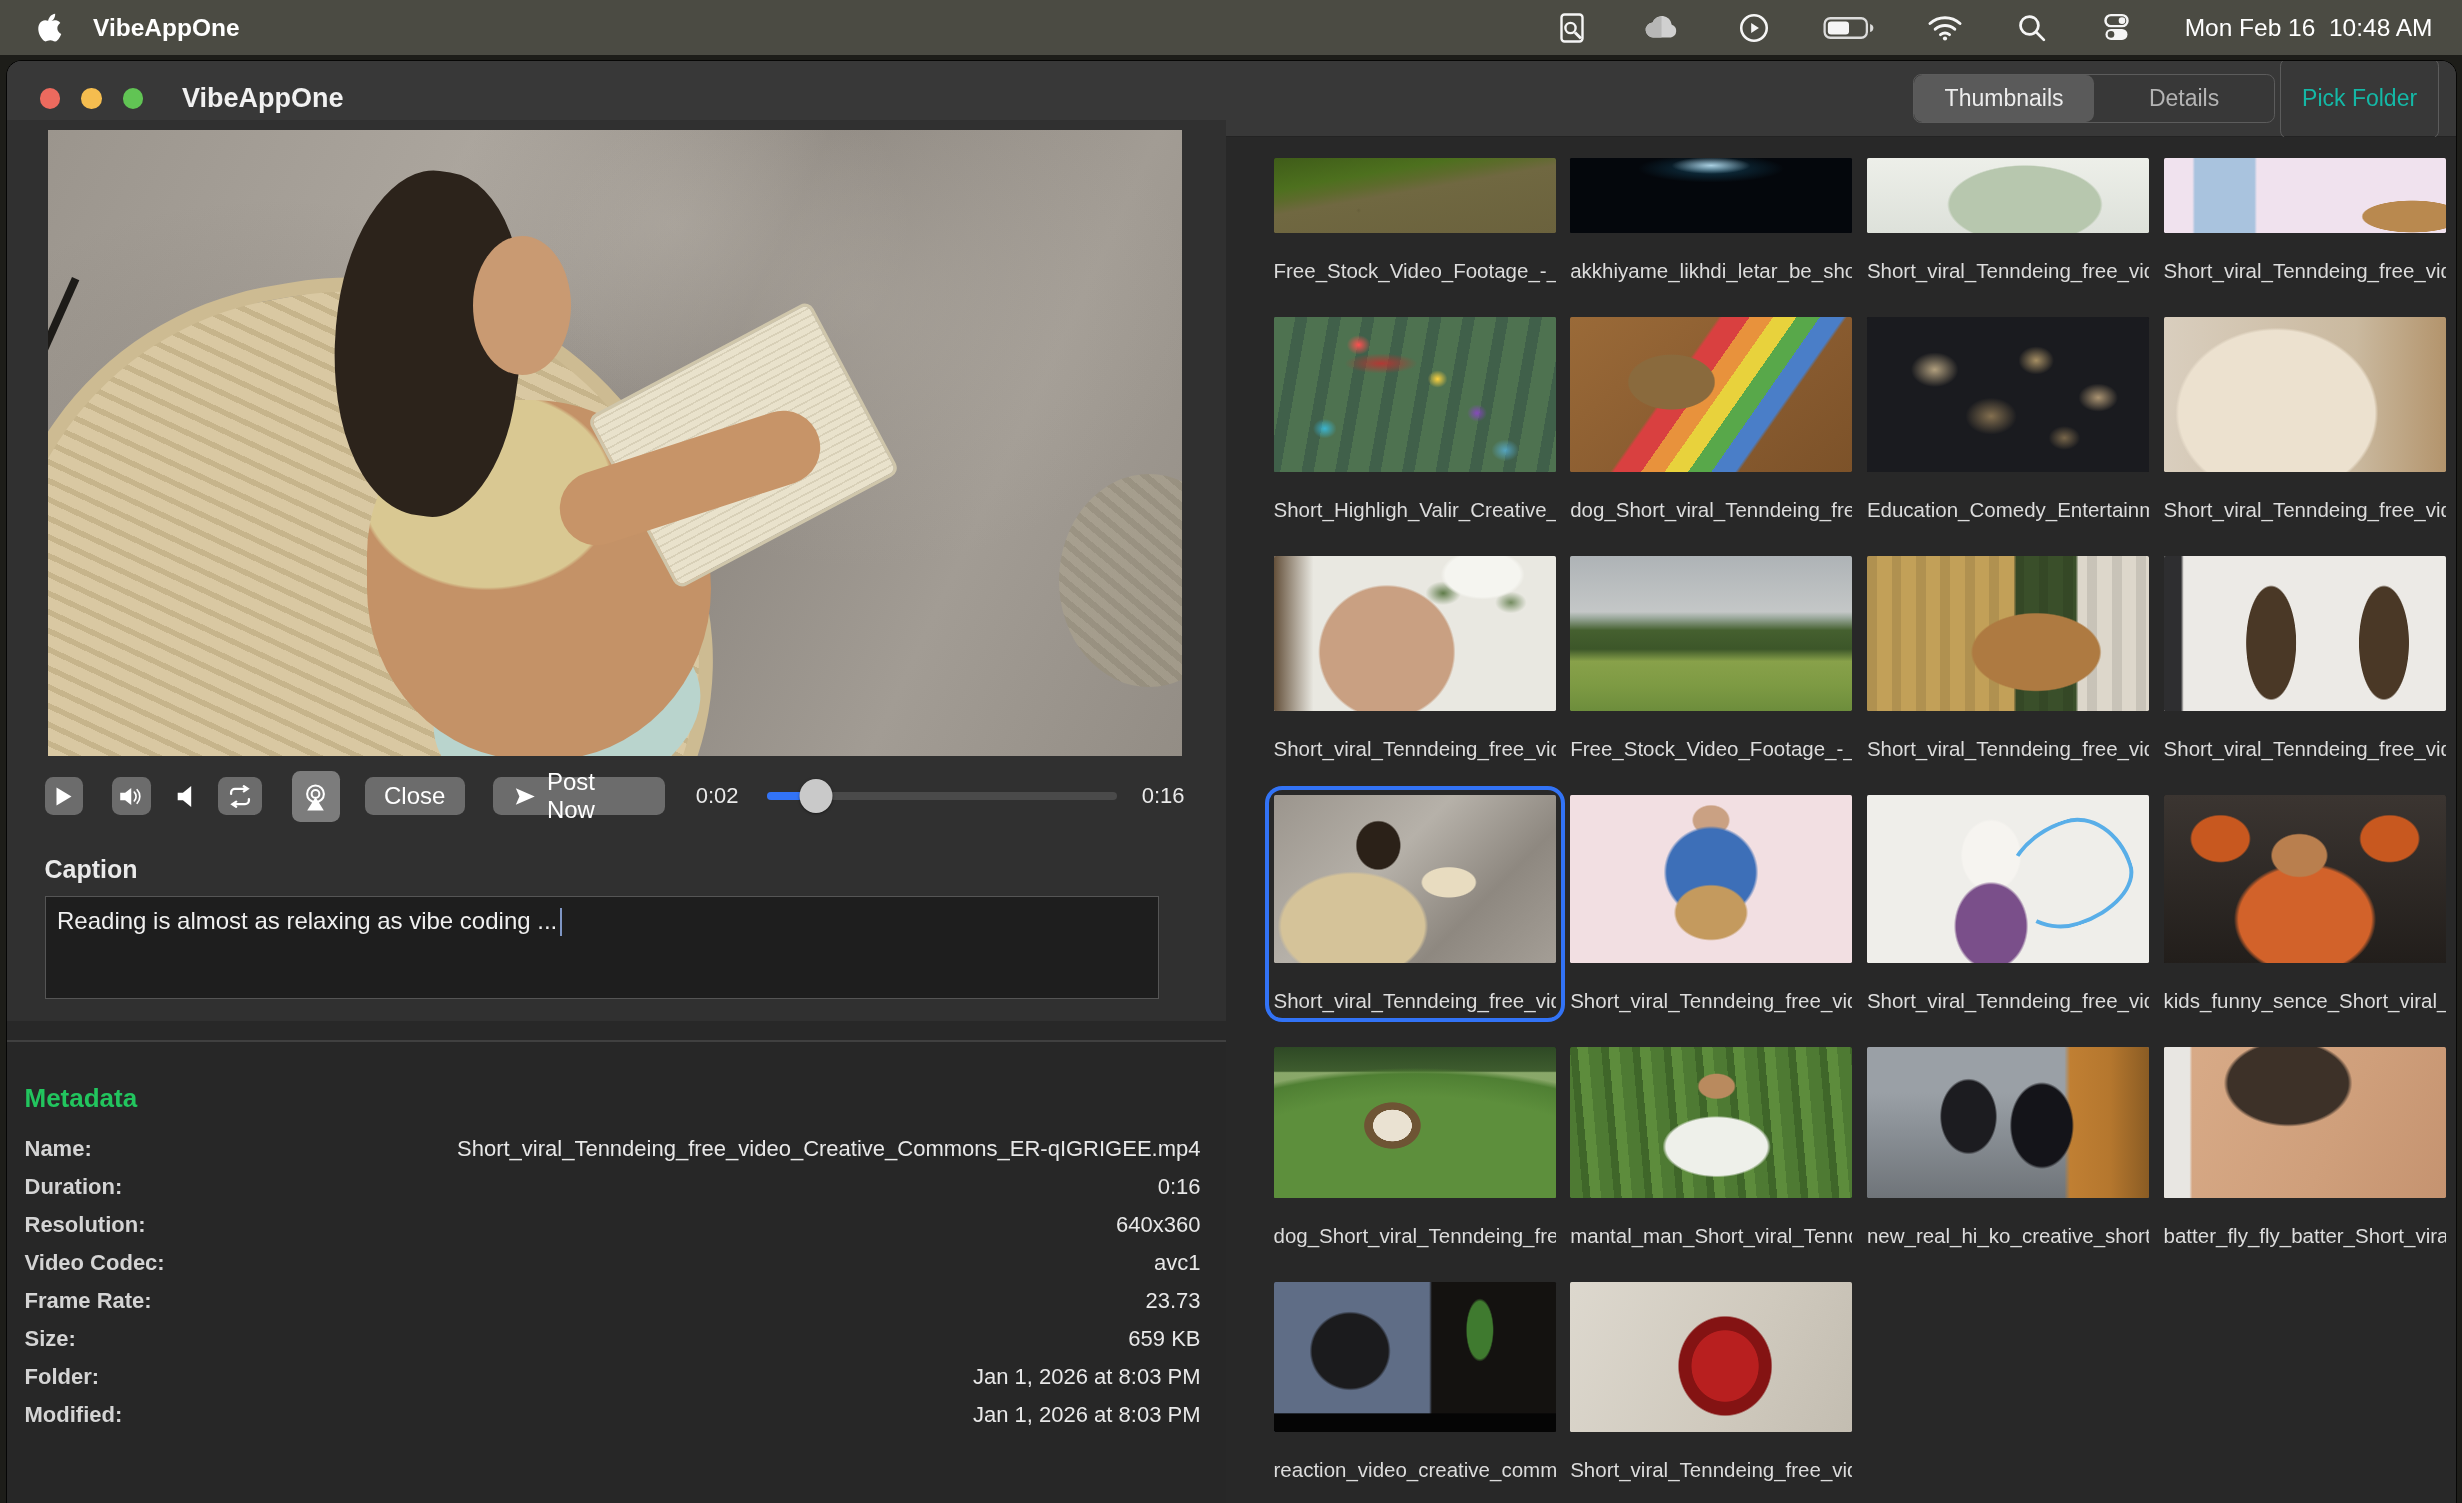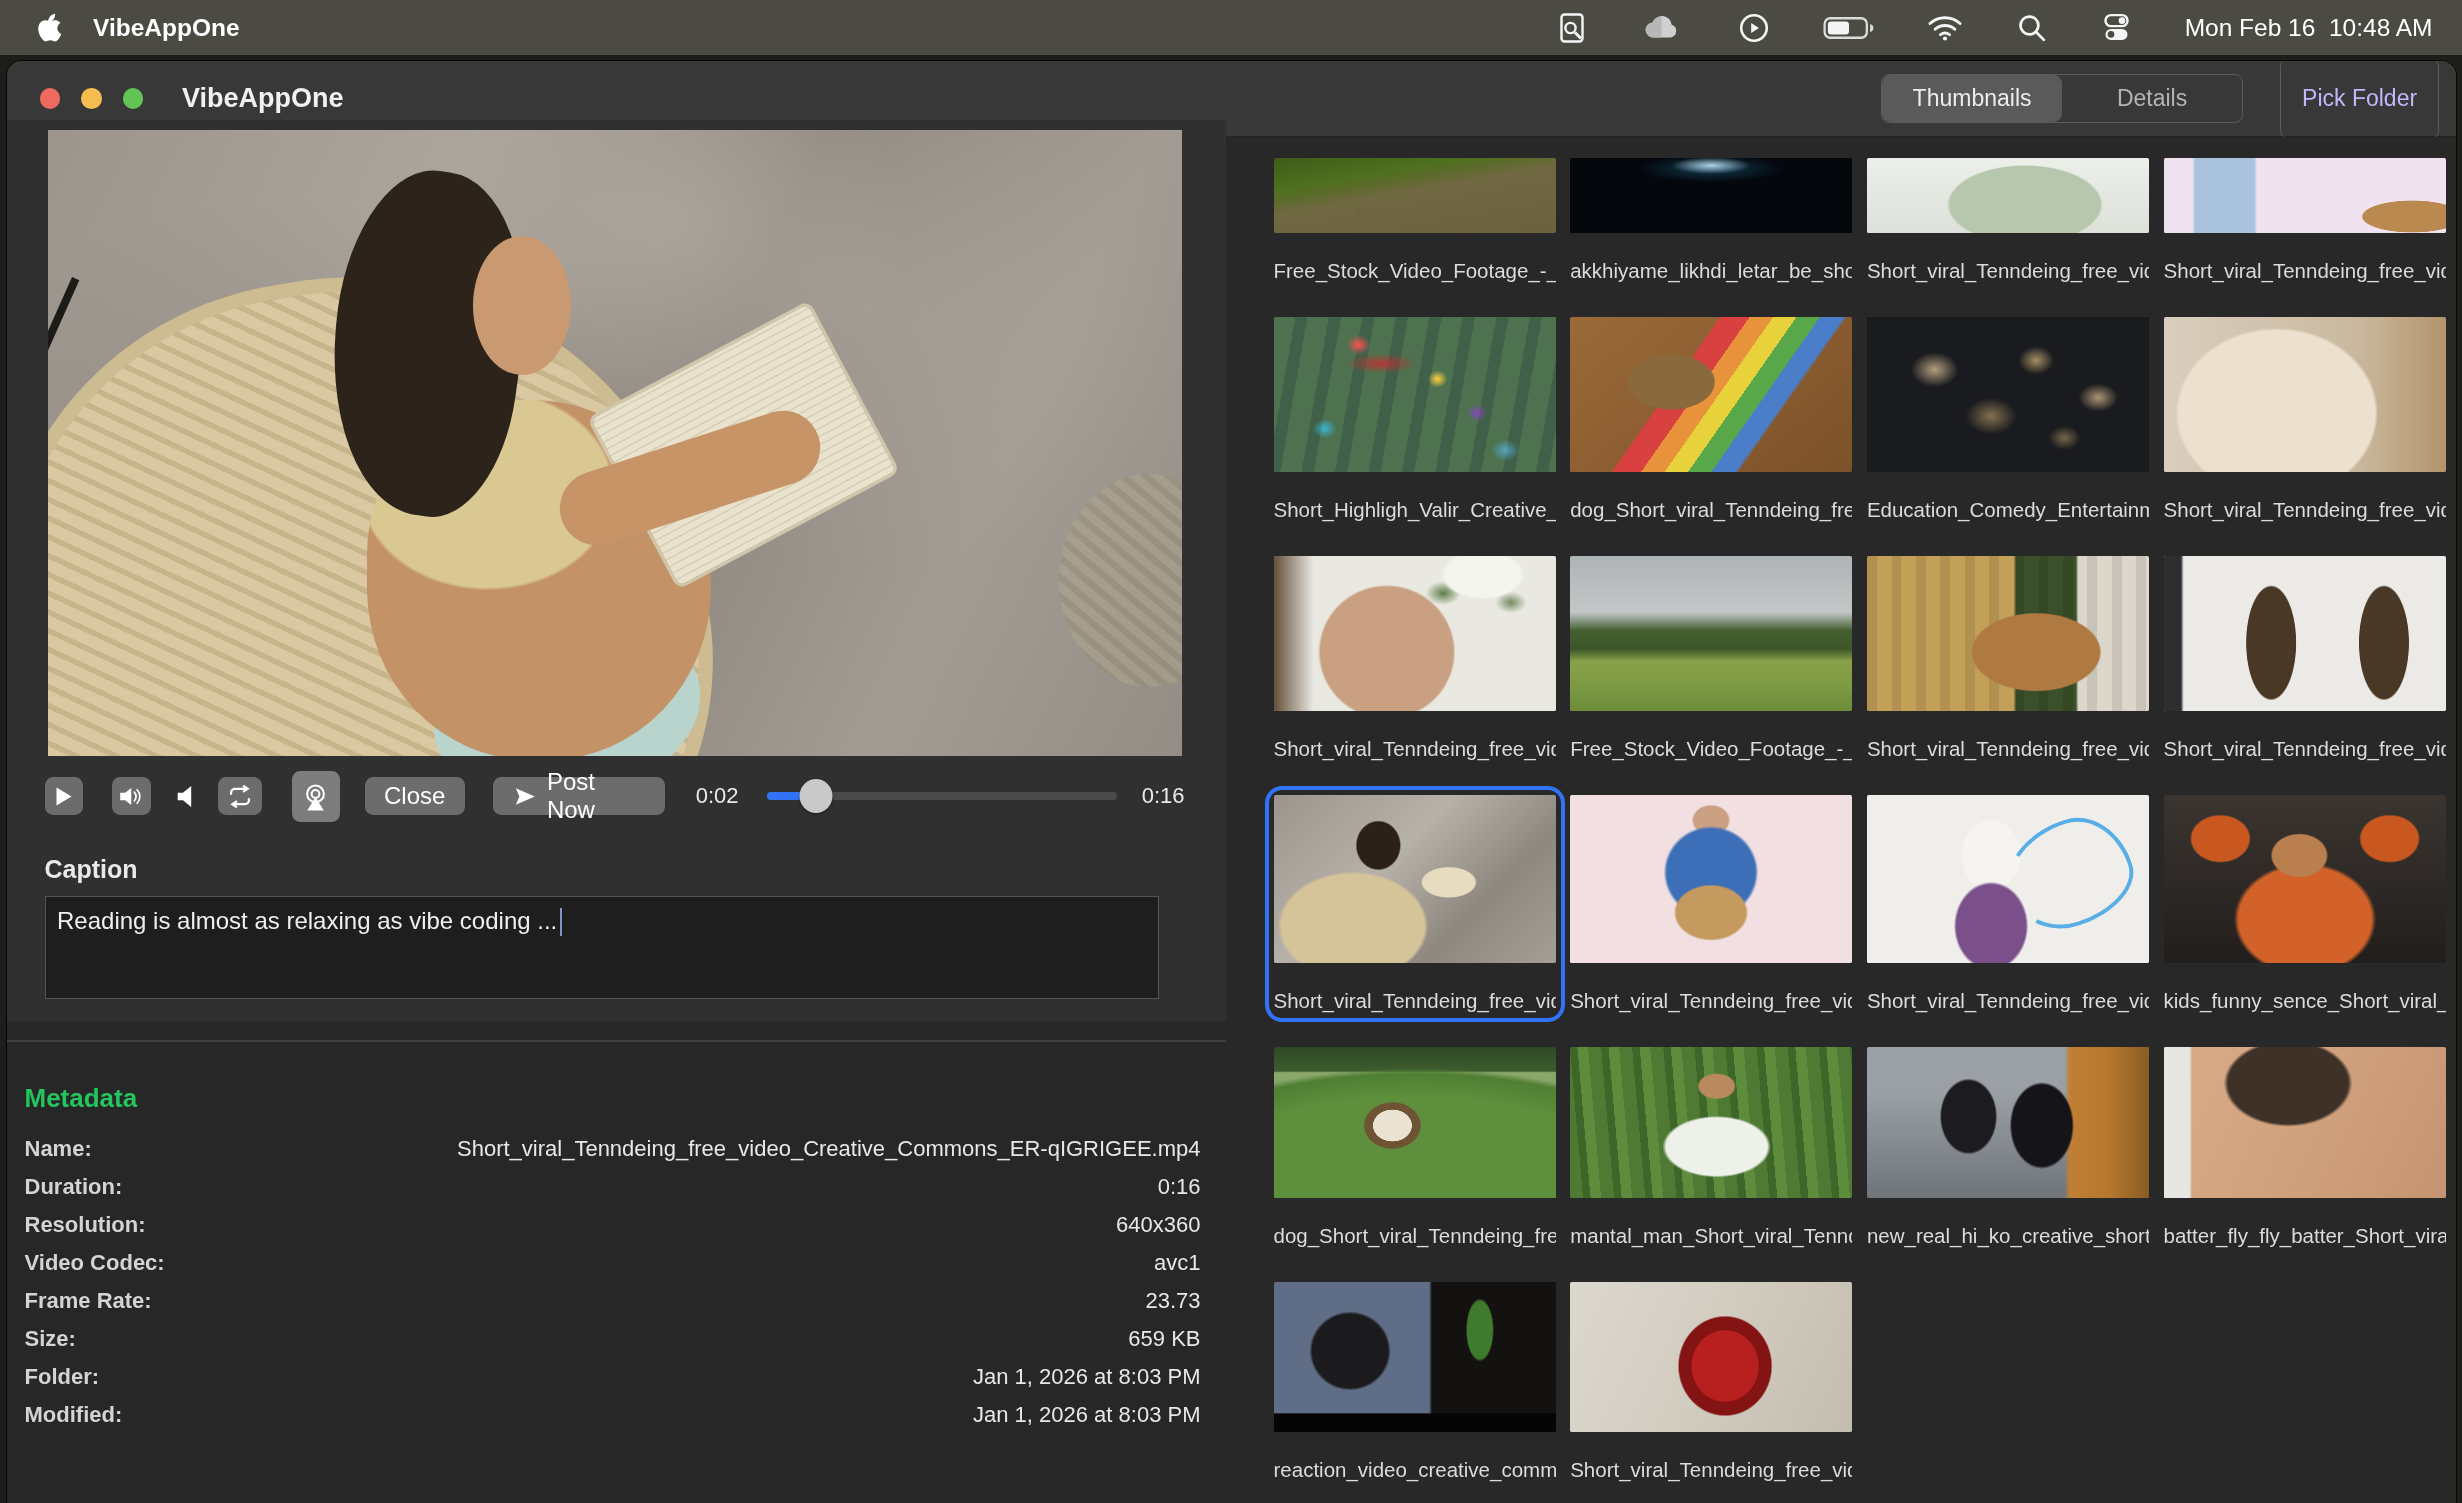--- a/index.html
+++ b/index.html
@@ -14,25 +14,25 @@
   .mb-ic{display:flex;align-items:center;opacity:.95;}
   .clock{font-size:24.5px;color:#fff;white-space:pre;}
 
   
   .window{position:absolute;left:6.5px;right:6.5px;top:61px;bottom:0;background:#2a2a2a;border-radius:14.7px 14.7px 0 0;overflow:hidden;box-shadow:0 0 0 0.8px #000,inset 0 0.8px 0 #ffffff22;}
   .titlebar{position:relative;height:75px;background:#383838;border-bottom:0.8px solid #232323;display:flex;align-items:center;}
   .lights{display:flex;gap:21px;margin-left:33px;}
   .light{width:20.5px;height:20.5px;border-radius:50%;}
   .light.red{background:#ec6a5e;} .light.yellow{background:#f5bd4f;} .light.green{background:#61c454;}
   .win-title{margin-left:39px;font-size:27px;font-weight:bold;color:#f1f1f1;}
-  .tb-right{margin-left:auto;display:flex;align-items:center;gap:37px;margin-right:16.4px;}
+  .tb-right{margin-left:auto;display:flex;align-items:center;gap:5px;margin-right:16.4px;}
   .seg{display:flex;border:0.8px solid #5c5c5c;border-radius:8.2px;height:47px;overflow:hidden;}
   .seg-btn{width:180px;display:flex;align-items:center;justify-content:center;font-size:23px;color:#b4b4b4;}
   .seg-btn.selected{background:#5a5a5a;color:#ececec;border-radius:8.2px;}
-  .pick{border:0.8px solid #5c5c5c;border-radius:8.2px;height:47px;padding:16px 21px;display:flex;align-items:center;font-size:23px;color:#c4b5fd;text-align:center;}
+  .pick{border:0.8px solid #5c5c5c;border-radius:8.2px;height:47px;padding:16px 21px;display:flex;align-items:center;font-size:23px;color:#14b8a6;text-align:center;}
 
   
   .left-pane{position:absolute;left:0;top:59px;width:1219px;bottom:0;background:#282828;}
   .media-section{position:absolute;left:0;top:0;width:100%;height:901px;background:#303030;}
   .h-divider{position:absolute;left:0;top:920px;width:1227px;height:1.6px;background:#404040;}
   .meta-section{position:absolute;left:0;top:922px;right:0;bottom:0;background:#272727;}
 
   
   .stage{position:absolute;left:41px;top:9.8px;width:1134px;height:626px;overflow:hidden;background:#8f8980;}
   .stage>div{position:absolute;}

